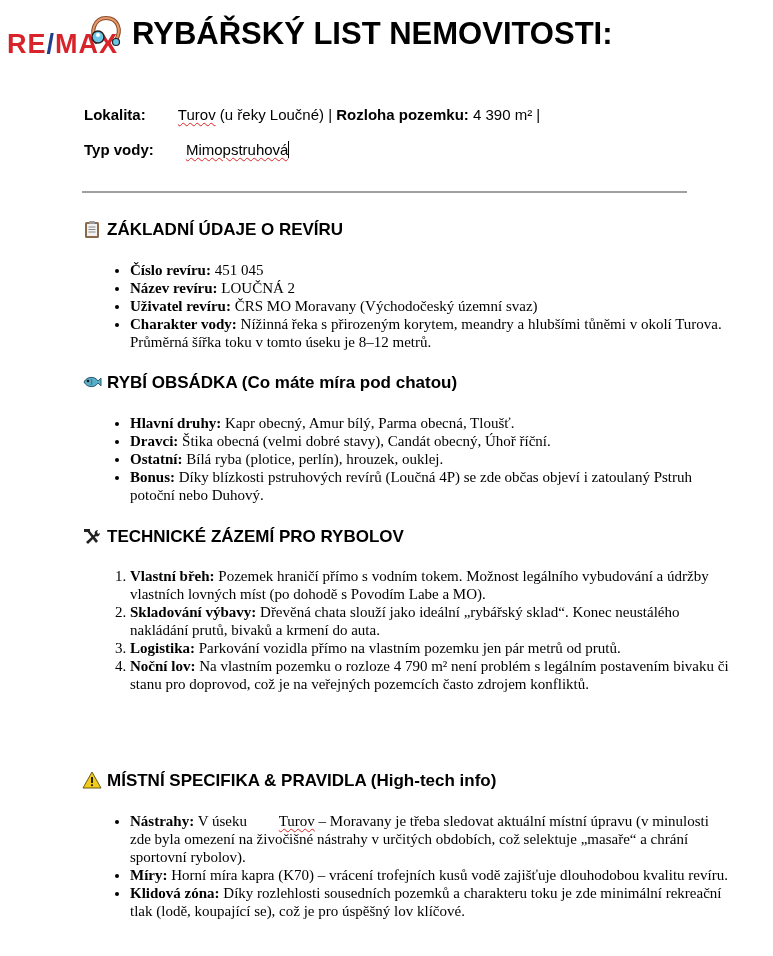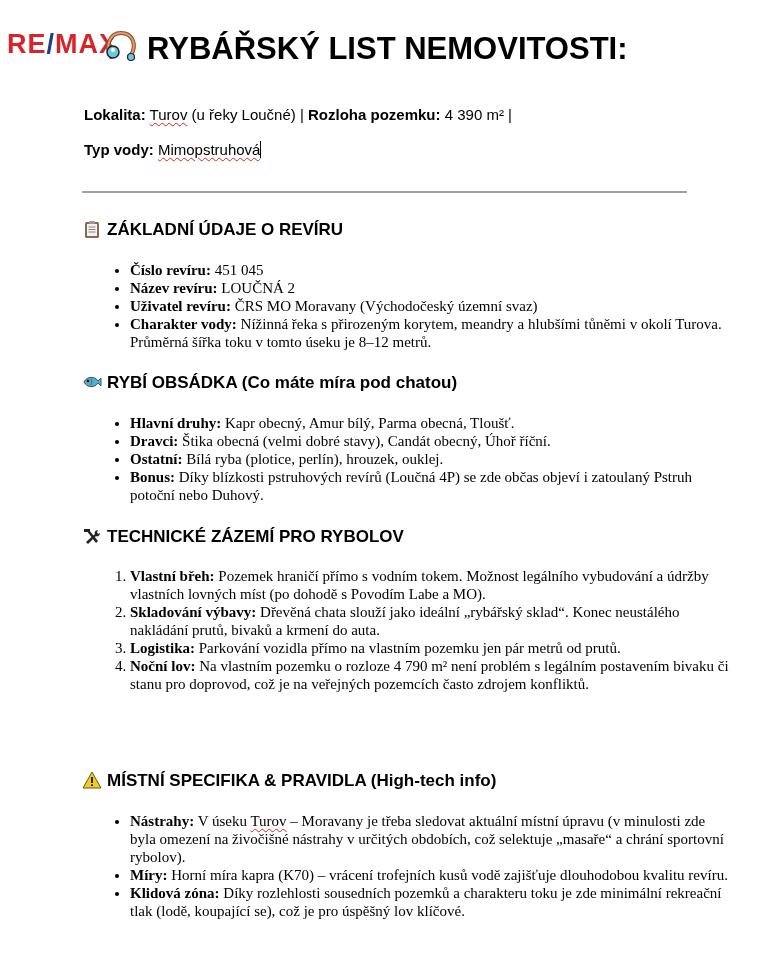--- a/index.html
+++ b/index.html
@@ -8,26 +8,26 @@
     font-family: "Liberation Sans", sans-serif; color: #000;
   }
   .logo {
     position: absolute; left: 7px; top: 31px;
     font-family: "Liberation Sans", sans-serif; font-weight: bold;
     font-size: 27px; letter-spacing: 1px; color: #d8232a; line-height: 1; text-align: center;
   }
   .logo .slash { color: #1f3e8c; }
   .title {
     position: absolute; left: 84px; top: 12px; width: 640px;
-    font-size: 31px; font-weight: bold; line-height: 37px; margin: 17px;
+    font-size: 31px; font-weight: bold; line-height: 37px; margin: 2px;
   }
   .title .t-icon { display: inline-block; width: 40px; height: 34px; vertical-align: -4px; margin-right: 6px; }
   .meta { position: absolute; left: 84px; font-size: 15px; line-height: 18px; }
   .meta b { font-weight: bold; }
-  .squiggle { text-decoration: underline wavy #d22; text-decoration-thickness: 1px; text-underline-offset: 2px; }
+  .squiggle { text-decoration: underline wavy #d22; text-decoration-thickness: 1px; text-underline-offset: 2px; margin-left: 28px; }
   .meta1 { top: 106px; }
   .meta2 { top: 141px; }
   .caret { display: inline-block; width: 1px; height: 17px; background: #000; vertical-align: -3px; }
   .rule { position: absolute; left: 82px; top: 191px; width: 605px; height: 0; border-top: 2px solid #a0a0a0; }
   .h2 {
     position: absolute; left: 82px; font-size: 17px; font-weight: bold; margin: 0; line-height: 20px;
   }
   .h2 .ic { display: inline-block; width: 20px; height: 18px; vertical-align: -3px; margin-right: 5px; }
   ul.list, ol.list { position: absolute; left: 84px; width: 600px; margin: 0; padding: 0 0 0 46px; font-size: 15px; line-height: 18px; font-family: Liberation Serif, serif; }
   ul.list li { list-style: disc; }

